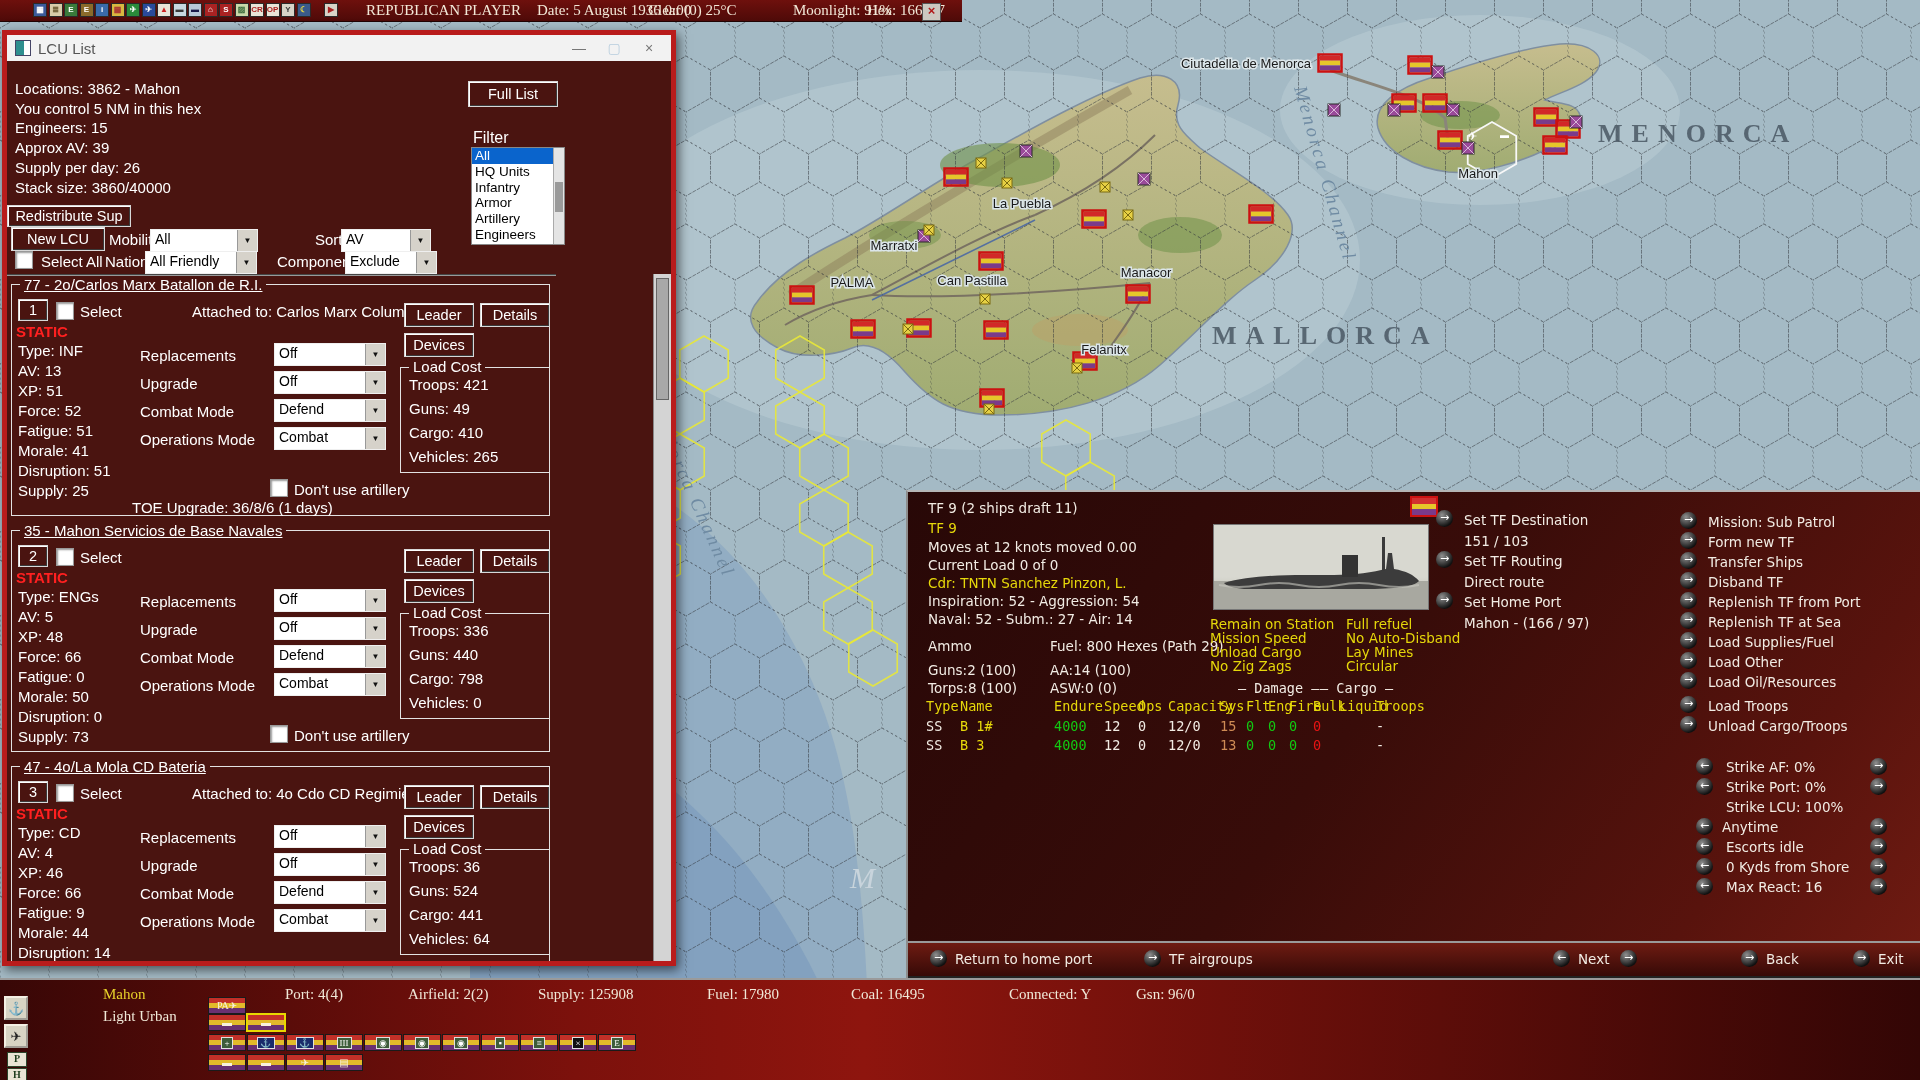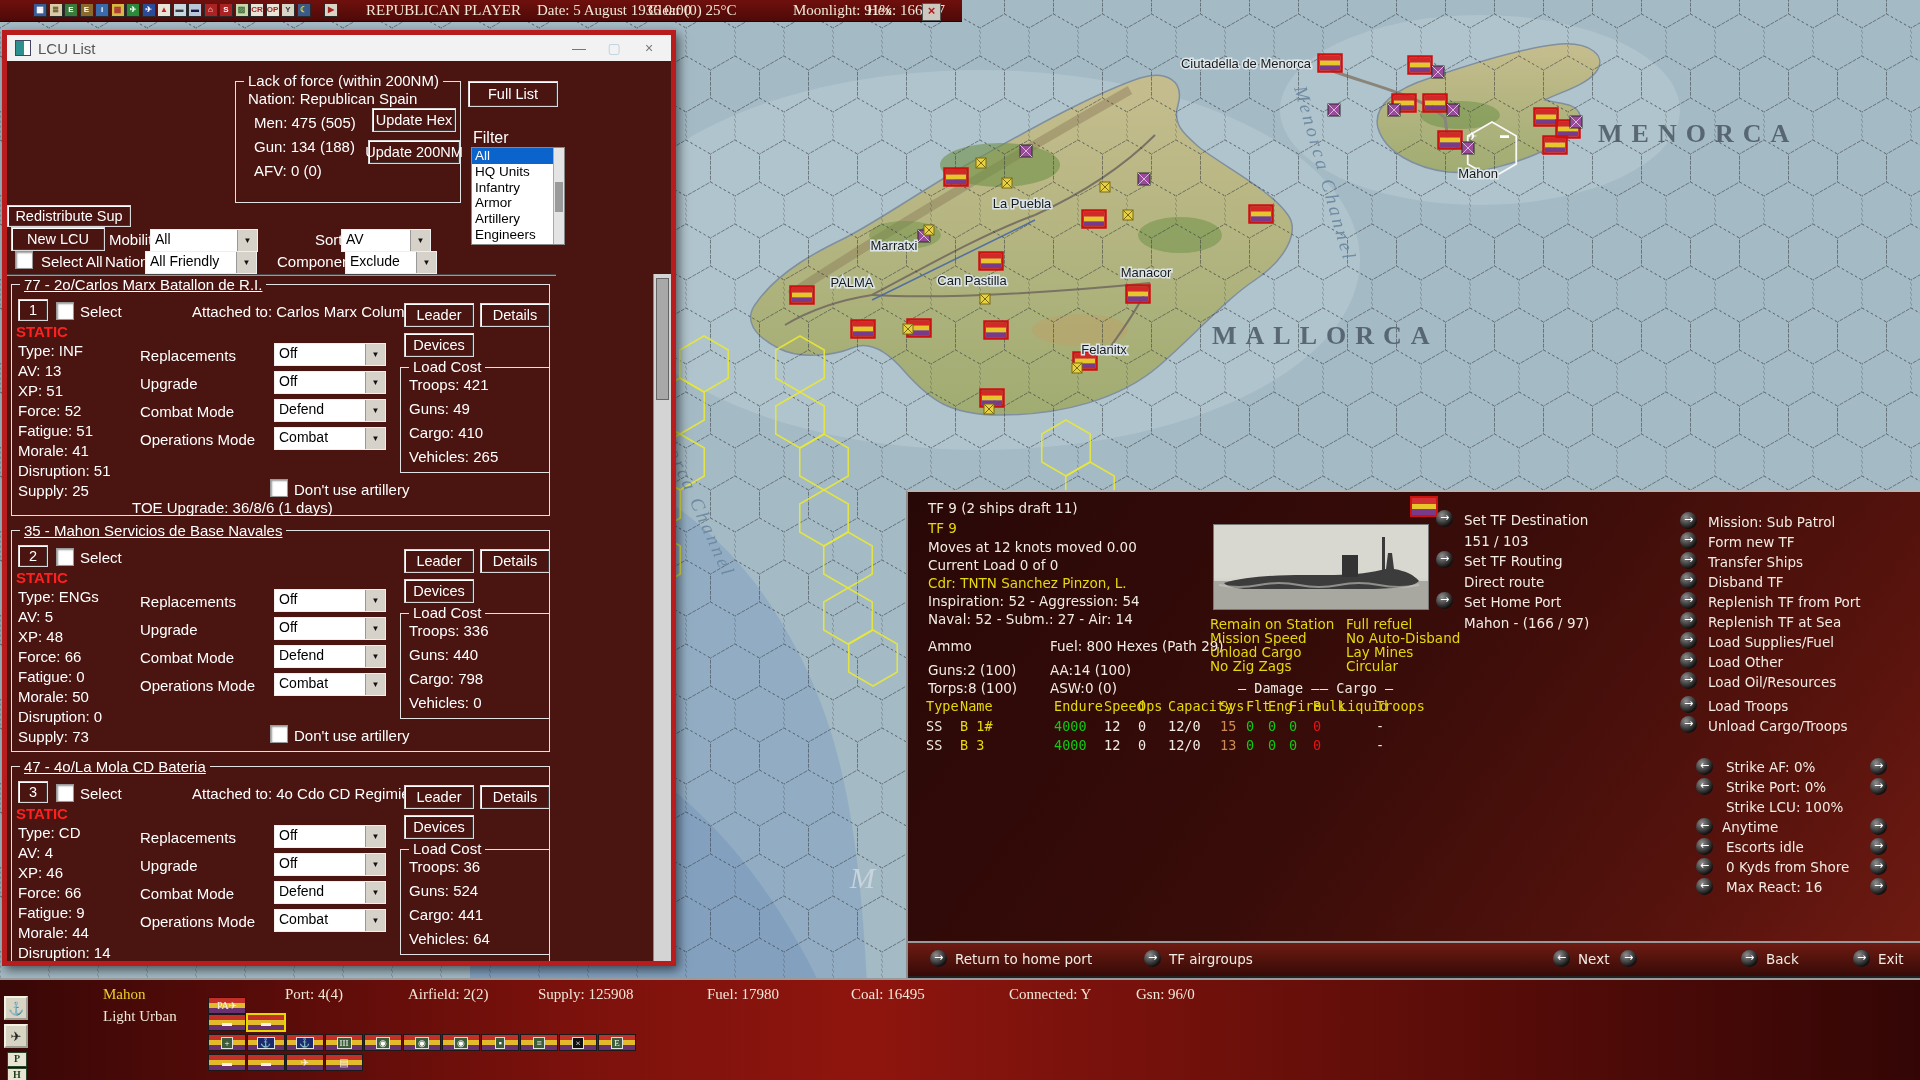--- a/index.html
+++ b/index.html
@@ -399,30 +399,29 @@
 
   <div class="window">
     <div class="titlebar">
       <div class="title-icon"></div>
       <div class="t">LCU List</div>
       <div class="cap">—</div>
       <div class="cap" style="color:#b8cede">▢</div>
       <div class="cap">×</div>
     </div>
     <div class="win-body">
-
-      <div class="grp" style="left:228px;top:20px;width:226px;height:122px;">
-        <span class="grp-title">Lack of force (within 200NM)</span>
-        <div class="abs" style="left:12px;top:8px">Nation: Republican Spain</div>
-        <div class="abs" style="left:18px;top:32px">Men: 475 (505)</div>
-        <div class="abs" style="left:18px;top:56px">Gun: 134 (188)</div>
-        <div class="abs" style="left:18px;top:80px">AFV: 0 (0)</div>
-        <div class="mbtn" style="left:136px;top:26px;width:84px;height:24px;">Update Hex</div>
-        <div class="mbtn" style="left:132px;top:58px;width:92px;height:24px;">Update 200NM</div>
-      </div>
+      <div id="lcu-info" class="abs" style="left:8px;top:18px;line-height:19.7px;">
+          <div>Locations: 3862 - Mahon</div>
+          <div>You control 5 NM in this hex</div>
+          <div>Engineers: 15</div>
+          <div>Approx AV: 39</div>
+          <div>Supply per day: 26</div>
+          <div>Stack size: 3860/40000</div>
+        </div>
+
 
       <div class="mbtn" style="left:461px;top:20px;width:90px;height:26px;">Full List</div>
 
       <div class="abs" style="left:466px;top:68px;font-size:16px;">Filter</div>
       <div id="filter-list">
 
       <div class="f-opt sel">All</div>
           <div class="f-opt">HQ Units</div>
           <div class="f-opt">Infantry</div>
           <div class="f-opt">Armor</div>

